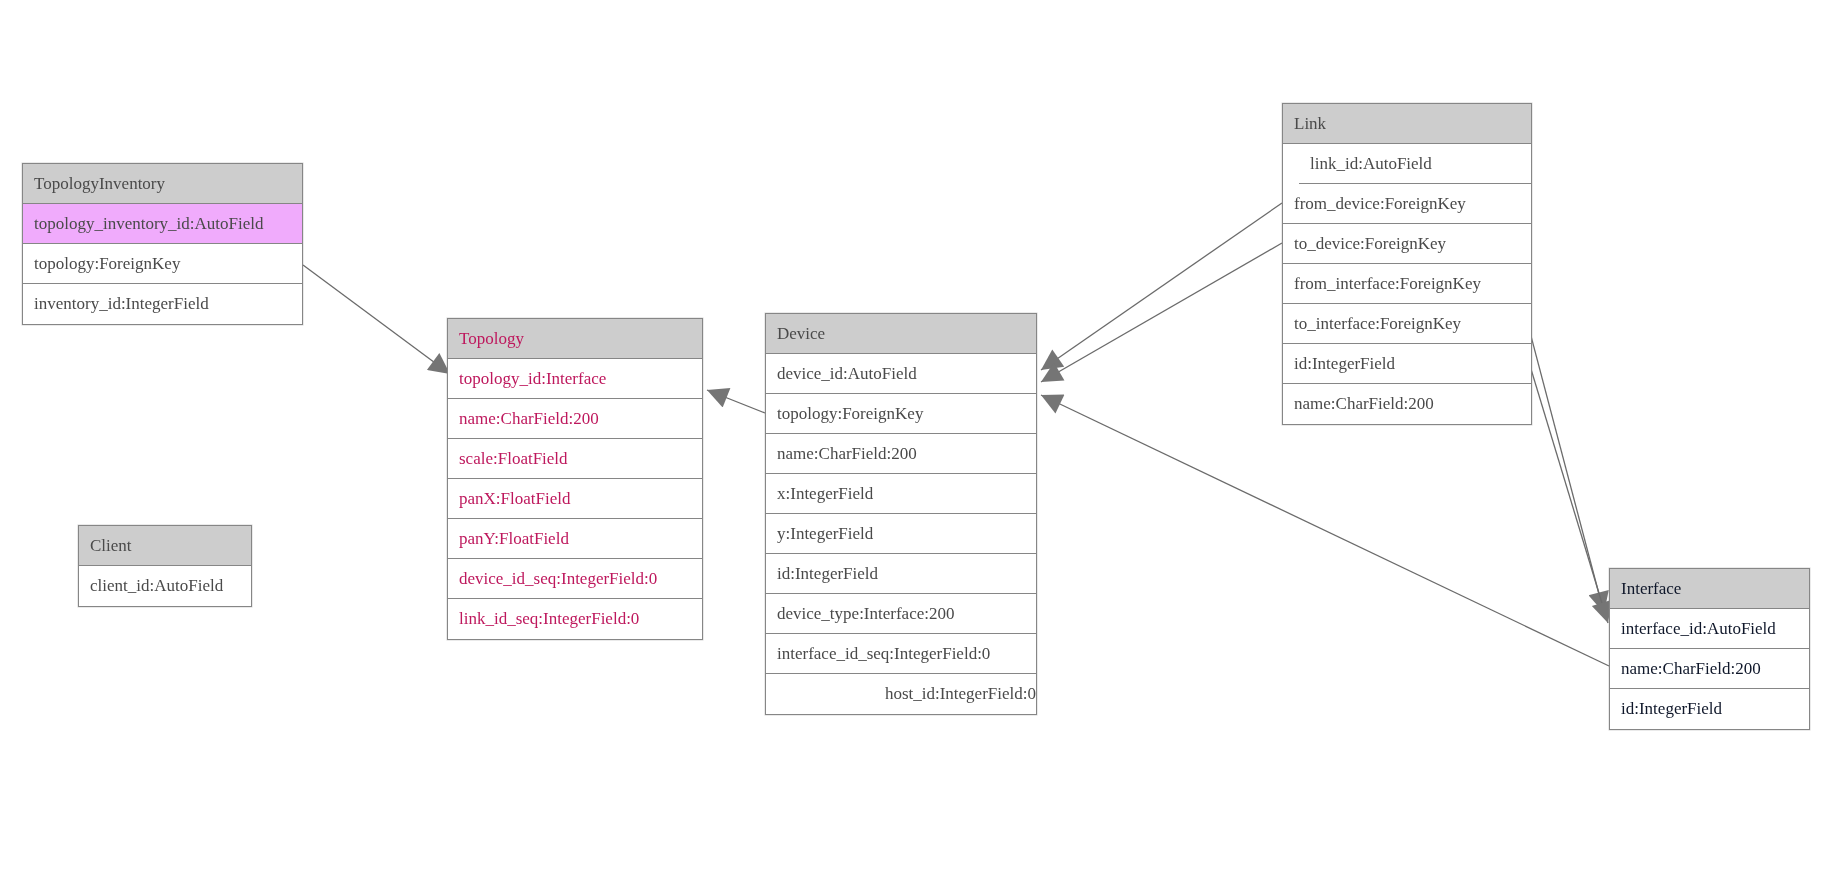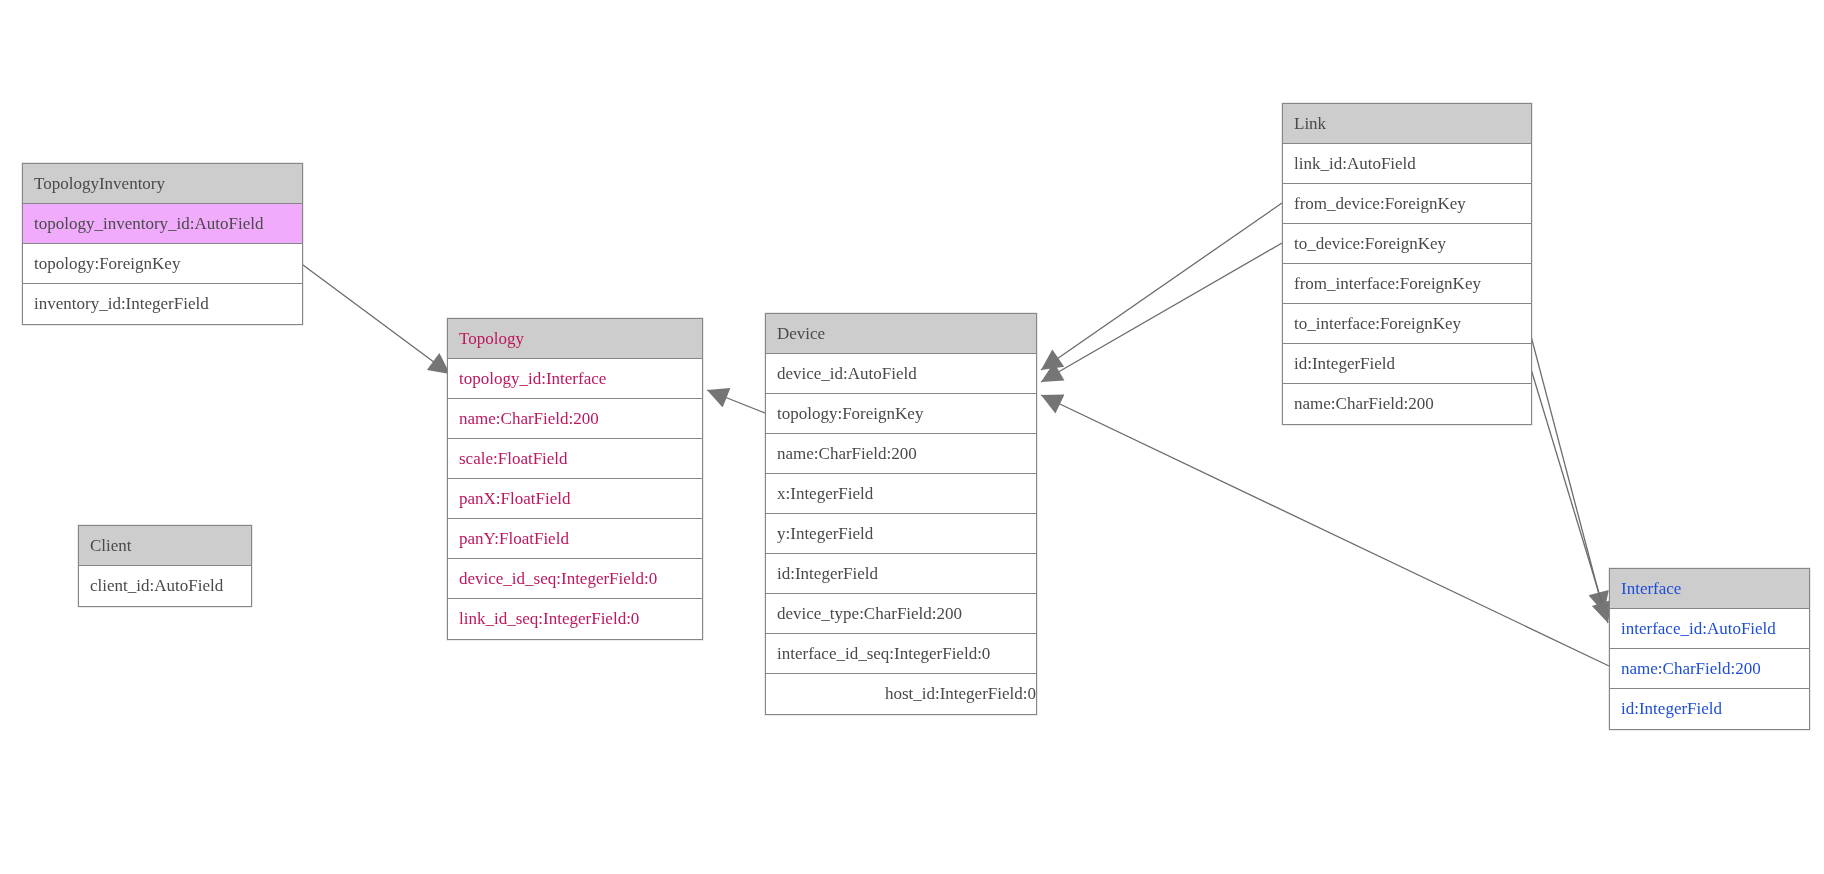--- a/index.html
+++ b/index.html
@@ -95,34 +95,34 @@
         <div class="entity-field" style="border-color: rgb(134, 134, 134); background: rgb(255, 255, 255);">client_id:AutoField</div>
       </div>
       <div class="entity" style="left: 765px; top: 313px; width: 272px; border-color: rgb(134, 134, 134); color: rgb(74, 74, 74);">
         <div class="entity-header" style="background: rgb(205, 205, 205); border-color: rgb(134, 134, 134);">Device</div>
         <div class="entity-field" style="border-color: rgb(134, 134, 134); background: rgb(255, 255, 255);">device_id:AutoField</div>
         <div class="entity-field" style="border-color: rgb(134, 134, 134); background: rgb(255, 255, 255);">topology:ForeignKey</div>
         <div class="entity-field" style="border-color: rgb(134, 134, 134); background: rgb(255, 255, 255);">name:CharField:200</div>
         <div class="entity-field" style="border-color: rgb(134, 134, 134); background: rgb(255, 255, 255);">x:IntegerField</div>
         <div class="entity-field" style="border-color: rgb(134, 134, 134); background: rgb(255, 255, 255);">y:IntegerField</div>
         <div class="entity-field" style="border-color: rgb(134, 134, 134); background: rgb(255, 255, 255);">id:IntegerField</div>
-        <div class="entity-field" style="border-color: rgb(134, 134, 134); background: rgb(255, 255, 255);">device_type:CharField:200</div>
+        <div class="entity-field" style="border-color: rgb(134, 134, 134); background: rgb(255, 255, 255);">device_type:Interface:200</div>
         <div class="entity-field" style="border-color: rgb(134, 134, 134); background: rgb(255, 255, 255);">interface_id_seq:IntegerField:0</div>
         <div class="entity-field" style="border-color: rgb(134, 134, 134); background: rgb(255, 255, 255); text-align: right;">host_id:IntegerField:0</div>
       </div>
       <div class="entity" style="left: 1282px; top: 103px; width: 250px; border-color: rgb(134, 134, 134); color: rgb(74, 74, 74);">
         <div class="entity-header" style="background: rgb(205, 205, 205); border-color: rgb(134, 134, 134);">Link</div>
-        <div class="entity-field" style="border-color: rgb(134, 134, 134); background: rgb(255, 255, 255);">link_id:AutoField</div>
+        <div class="entity-field" style="border-color: rgb(134, 134, 134); background: rgb(255, 255, 255); margin-left: 16px;">link_id:AutoField</div>
         <div class="entity-field" style="border-color: rgb(134, 134, 134); background: rgb(255, 255, 255);">from_device:ForeignKey</div>
         <div class="entity-field" style="border-color: rgb(134, 134, 134); background: rgb(255, 255, 255);">to_device:ForeignKey</div>
         <div class="entity-field" style="border-color: rgb(134, 134, 134); background: rgb(255, 255, 255);">from_interface:ForeignKey</div>
         <div class="entity-field" style="border-color: rgb(134, 134, 134); background: rgb(255, 255, 255);">to_interface:ForeignKey</div>
         <div class="entity-field" style="border-color: rgb(134, 134, 134); background: rgb(255, 255, 255);">id:IntegerField</div>
         <div class="entity-field" style="border-color: rgb(134, 134, 134); background: rgb(255, 255, 255);">name:CharField:200</div>
       </div>
-      <div class="entity" style="left: 1609px; top: 568px; width: 201px; border-color: rgb(134, 134, 134); color: #1d4ed8;">
+      <div class="entity" style="left: 1609px; top: 568px; width: 201px; border-color: rgb(134, 134, 134); color: #0f172a;">
         <div class="entity-header" style="background: rgb(205, 205, 205); border-color: rgb(134, 134, 134);">Interface</div>
         <div class="entity-field" style="border-color: rgb(134, 134, 134); background: rgb(255, 255, 255);">interface_id:AutoField</div>
         <div class="entity-field" style="border-color: rgb(134, 134, 134); background: rgb(255, 255, 255);">name:CharField:200</div>
         <div class="entity-field" style="border-color: rgb(134, 134, 134); background: rgb(255, 255, 255);">id:IntegerField</div>
       </div>
     </div>
 </div>
 
 </body></html>

